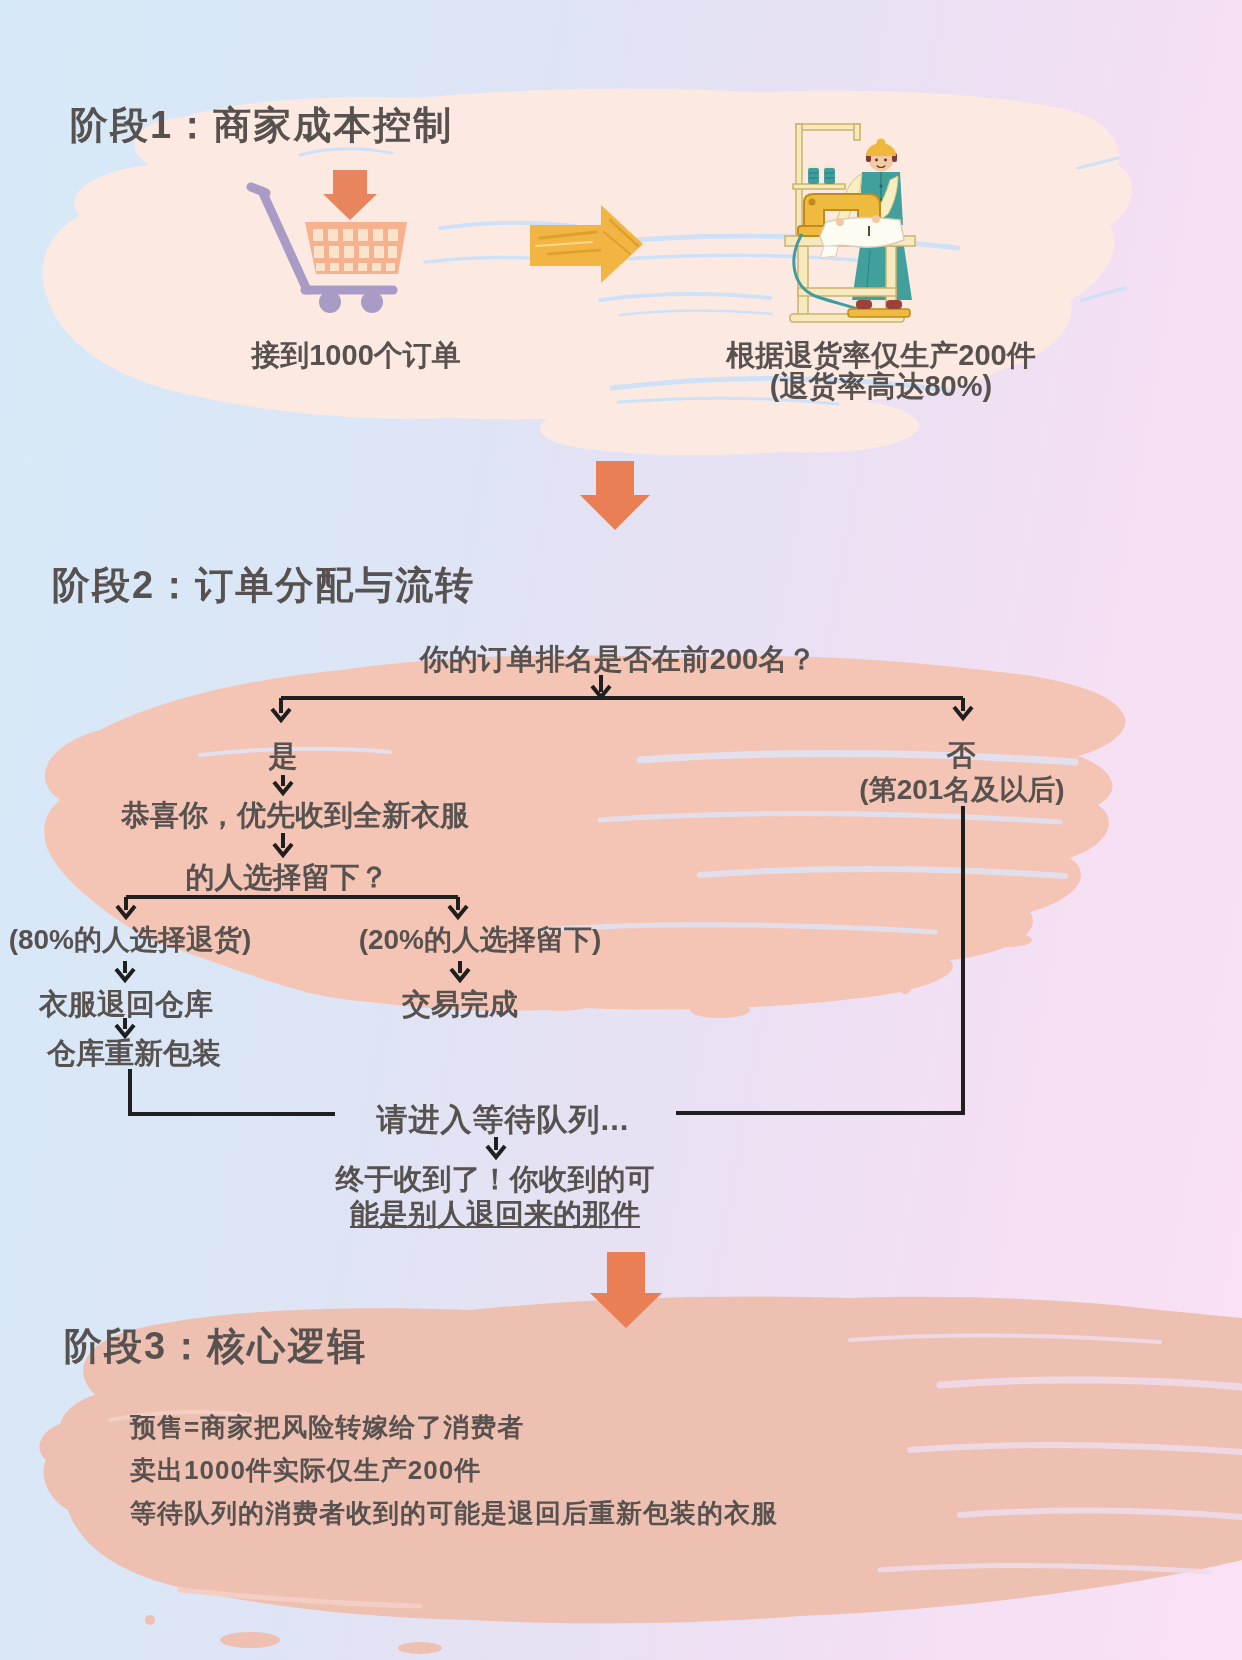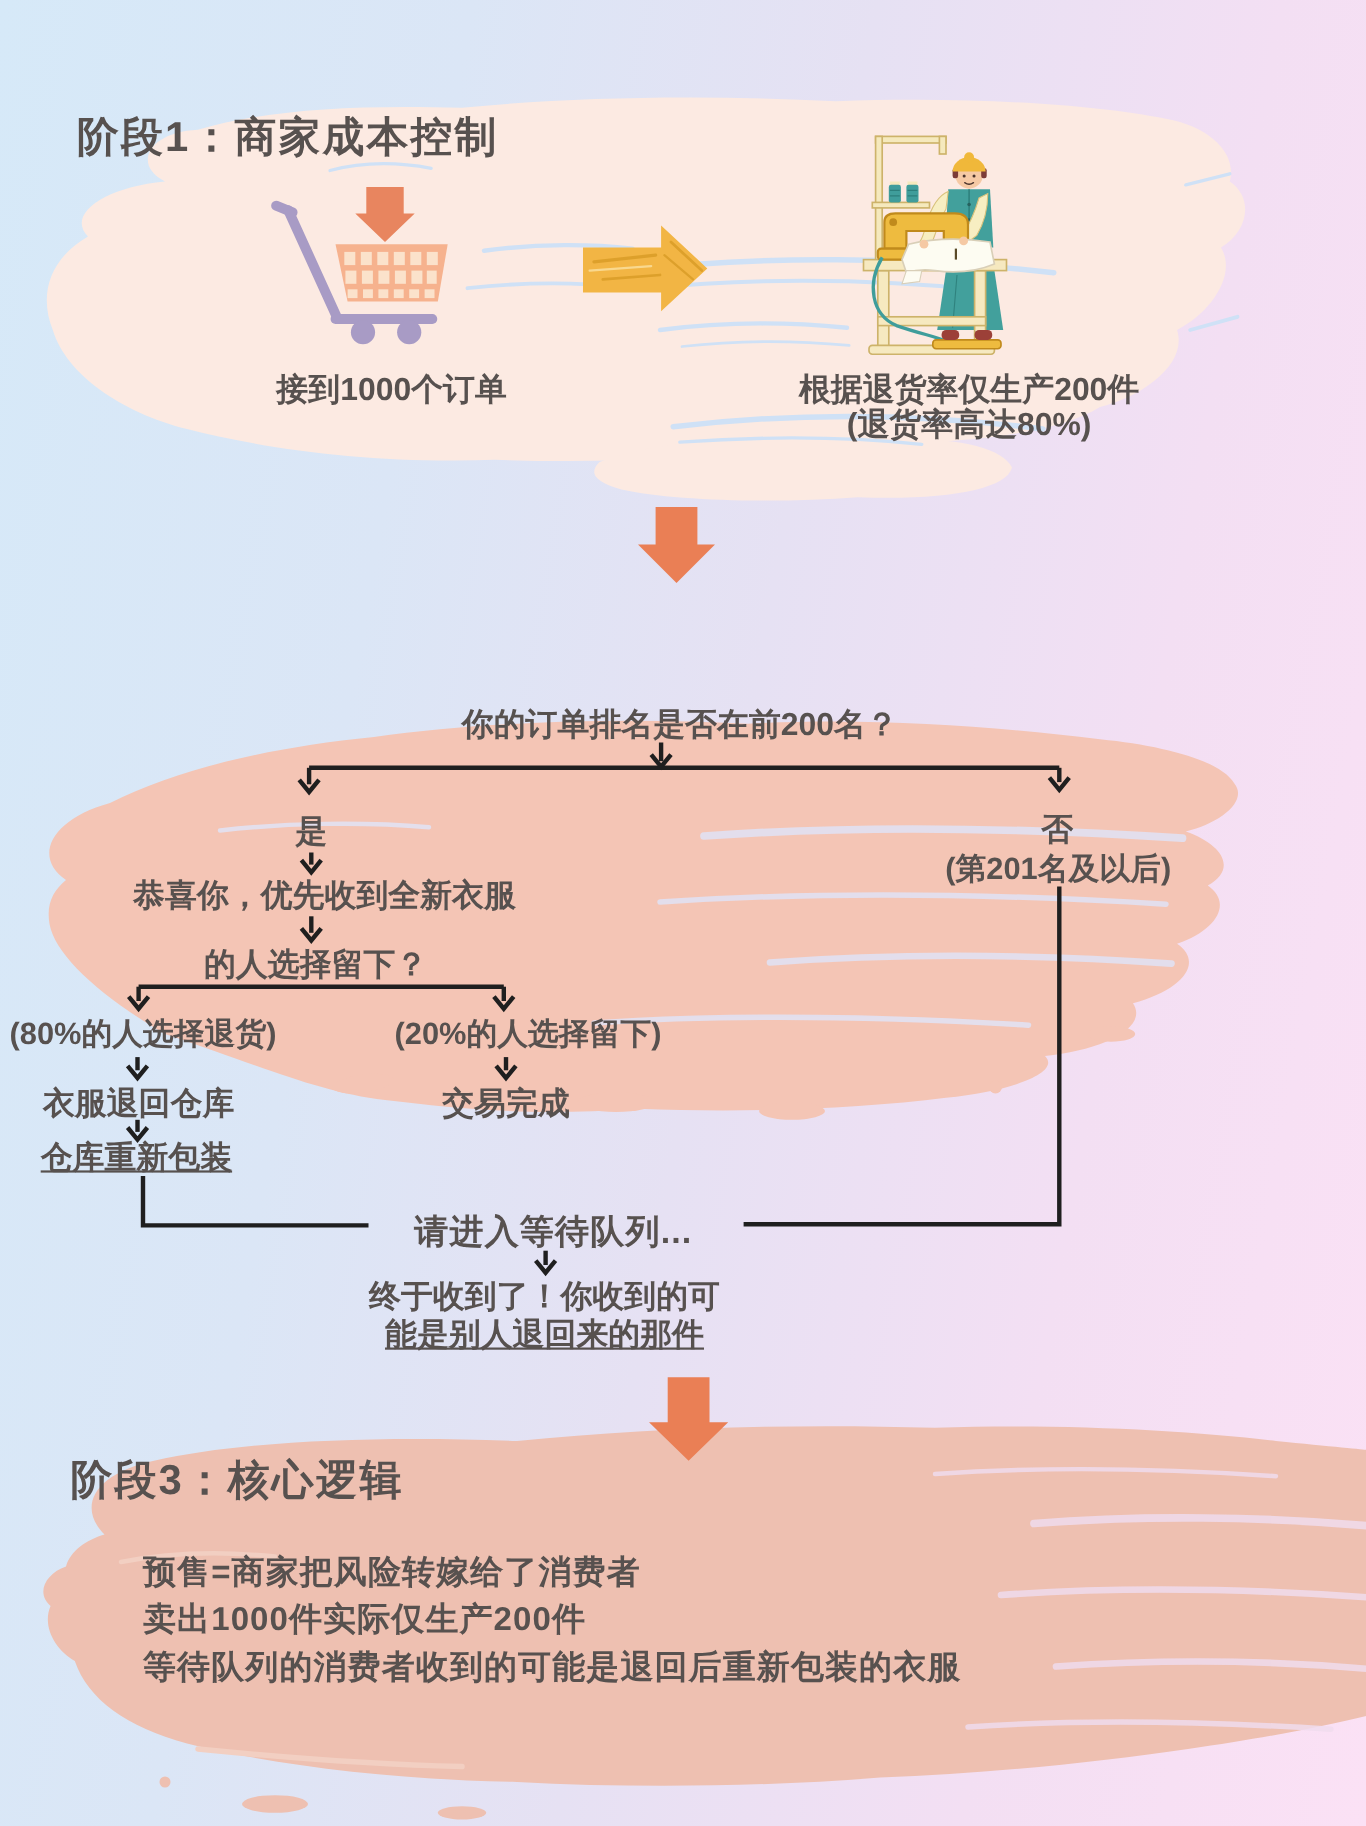--- a/index.html
+++ b/index.html
@@ -11,21 +11,21 @@
   svg.layer{position:absolute;left:0;top:0;width:1242px;height:1660px;}
   .t{
     position:absolute;color:#57514f;font-weight:900;white-space:nowrap;line-height:1.05;
     font-family:"Liberation Sans","DejaVu Sans",sans-serif;
   }
   .title{font-size:38px;letter-spacing:2px;}
   .cap{font-size:29px;}
   .node{font-size:29px;}
   .small{font-size:28px;}
   .queue{font-size:31px;letter-spacing:1px;}
-  .s3line{font-size:30px;letter-spacing:1px;}
+  .s3line{font-size:26px;letter-spacing:1px;}
   .cx{transform:translateX(-50%);}
 </style>
 </head>
 <body>
 
 <div id="canvas">
 
   <svg class="layer" viewBox="0 0 1242 1660">
 
     <g>
@@ -221,29 +221,30 @@
       <path d="M496,1137 L496,1150"></path>
         <path d="M487,1146 L496,1157 L505,1146"></path>
     </g>
   </svg>
 
   <div class="t title" style="left:70px;top:106px;">阶段1：商家成本控制</div>
   <div class="t cap cx" style="left:356px;top:340px;">接到1000个订单</div>
   <div class="t cap cx" style="left:881px;top:340px;">根据退货率仅生产200件</div>
   <div class="t cap cx" style="left:881px;top:371px;">(退货率高达80%)</div>
 
+  <div class="t title" style="left:52px;top:566px;">阶段2：订单分配与流转</div>
   <div class="t node cx" style="left:618px;top:644px;">你的订单排名是否在前200名？</div>
   <div class="t node cx" style="left:283px;top:741px;">是</div>
   <div class="t node cx" style="left:295px;top:800px;">恭喜你，优先收到全新衣服</div>
   <div class="t node cx" style="left:287px;top:862px;">的人选择留下？</div>
   <div class="t small cx" style="left:130px;top:925px;">(80%的人选择退货)</div>
   <div class="t small cx" style="left:460px;top:925px;margin-left:20px;">(20%的人选择留下)</div>
   <div class="t node cx" style="left:126px;top:989px;">衣服退回仓库</div>
   <div class="t node cx" style="left:460px;top:989px;">交易完成</div>
-  <div class="t node cx" style="left:124px;top:1038px;text-decoration:underline;">仓库重新包装</div>
+  <div class="t node cx" style="left:134px;top:1038px;">仓库重新包装</div>
   <div class="t node cx" style="left:961px;top:740px;">否</div>
   <div class="t small cx" style="left:962px;top:775px;">(第201名及以后)</div>
   <div class="t queue cx" style="left:503px;top:1104px;">请进入等待队列...</div>
   <div class="t node cx" style="left:495px;top:1164px;">终于收到了！你收到的可</div>
   <div class="t node cx" style="left:495px;top:1199px;text-decoration:underline;">能是别人退回来的那件</div>
 
   <div class="t title" style="left:64px;top:1327px;">阶段3：核心逻辑</div>
   <div class="t s3line" style="left:130px;top:1414px;">预售=商家把风险转嫁给了消费者</div>
   <div class="t s3line" style="left:130px;top:1457px;">卖出1000件实际仅生产200件</div>
   <div class="t s3line" style="left:130px;top:1500px;">等待队列的消费者收到的可能是退回后重新包装的衣服</div>

